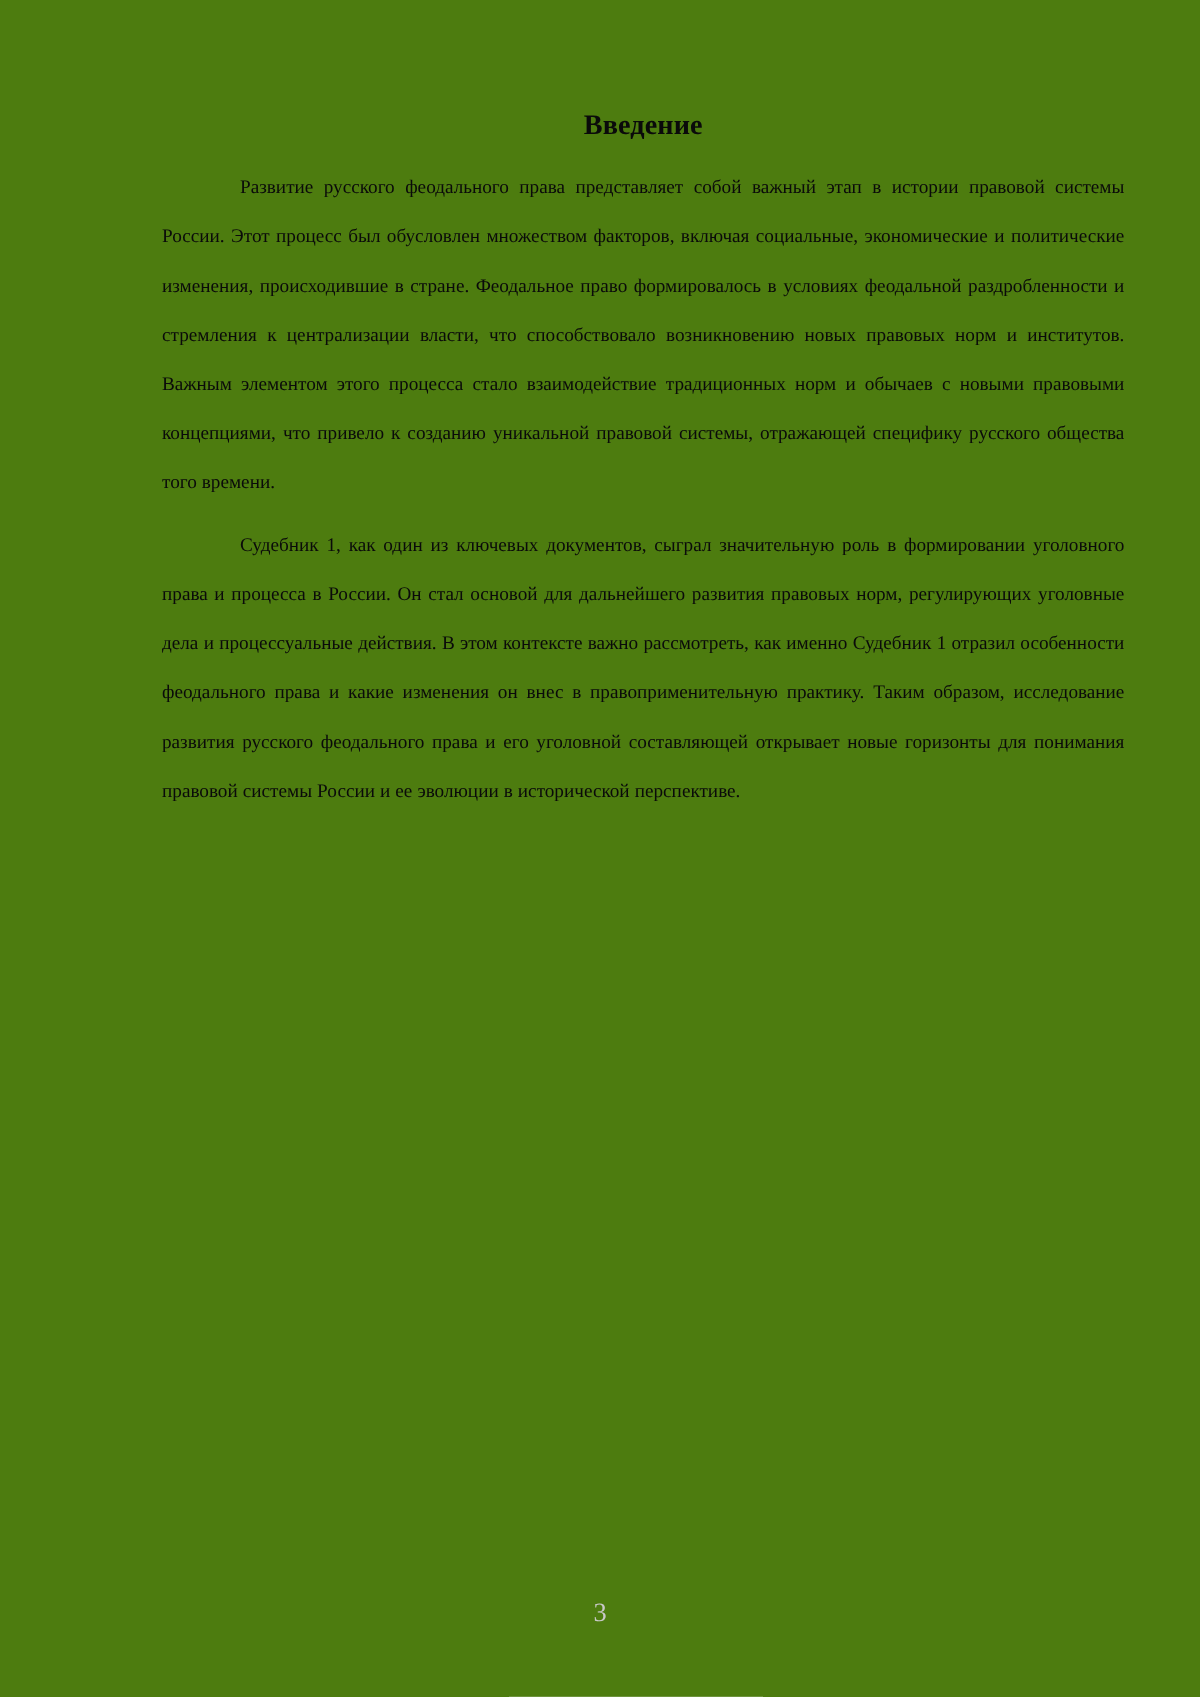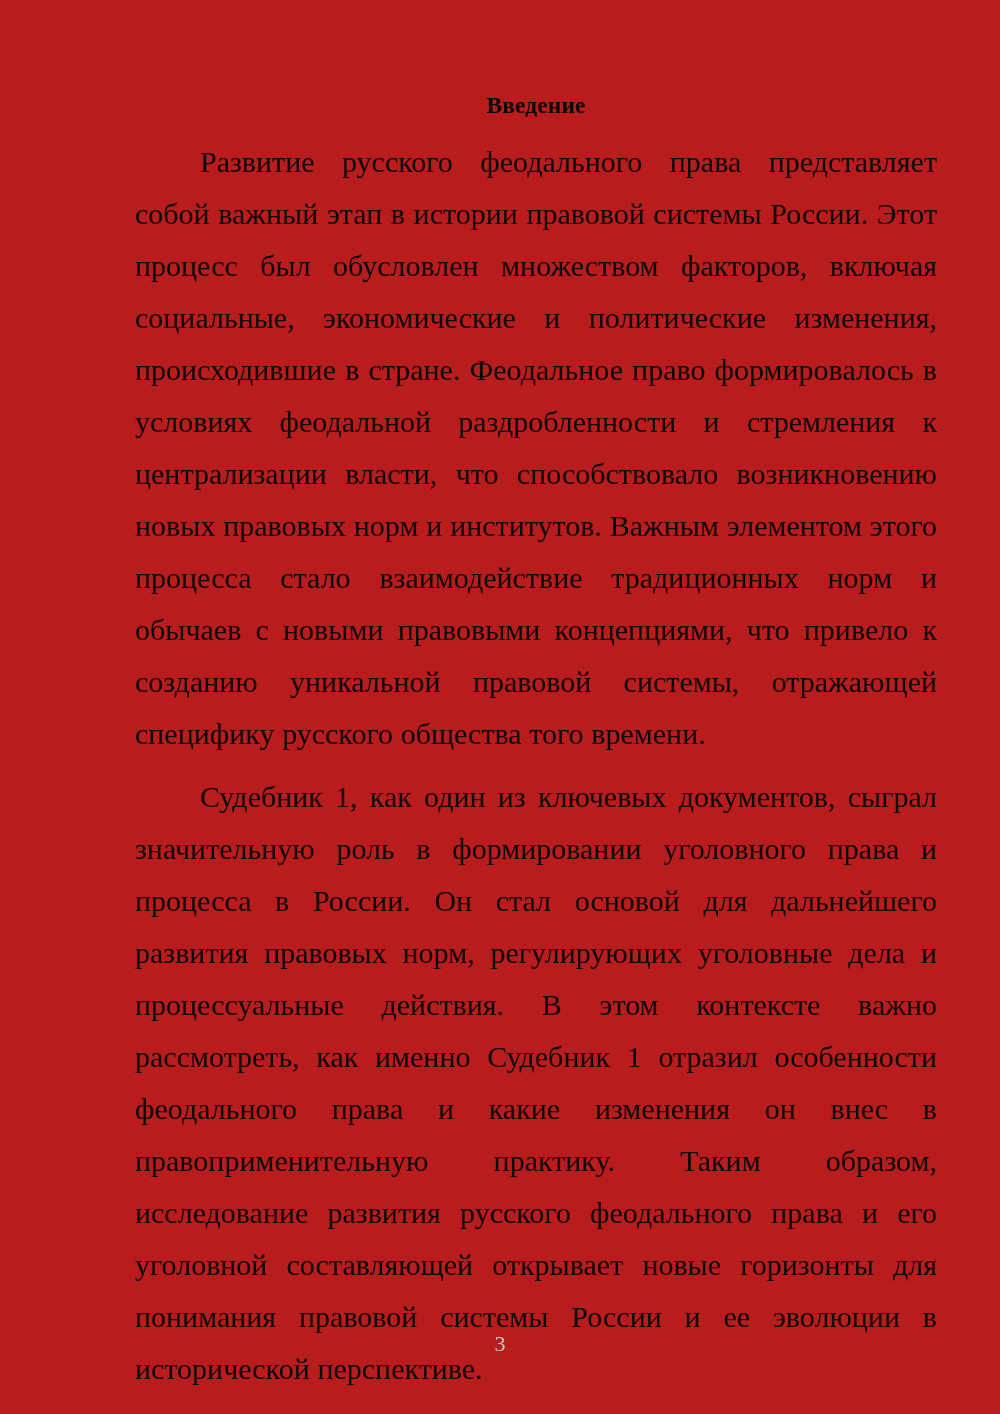--- a/index.html
+++ b/index.html
@@ -17,42 +17,42 @@
     color: #0a0a0a;
     -webkit-font-smoothing: antialiased;
   }
 
   .page {
     position: absolute;
     left: 0;
     top: 0;
     width: 1000px;
     height: 1414px;
-    background: #b91c1c;
+    background: #4d7c0f;
   }
 
   .content {
     position: absolute;
     left: 135px;
     top: 88px;
     width: 802px;
   }
 
   .doc-heading {
     font-size: 23.5px;
     font-weight: bold;
     text-align: center;
     letter-spacing: 0.1px;
     margin: 0 0 14px 0;
     line-height: 34px;
   }
 
   .doc-paragraph {
-    font-size: 30px;
-    line-height: 52px;
+    font-size: 16px;
+    line-height: 41px;
     text-align: justify;
     text-justify: inter-word;
     text-indent: 65px;
     margin: 0;
     hyphens: none;
     word-spacing: 0.2px;
   }
 
   .doc-paragraph + .doc-paragraph {
     margin-top: 11px;

